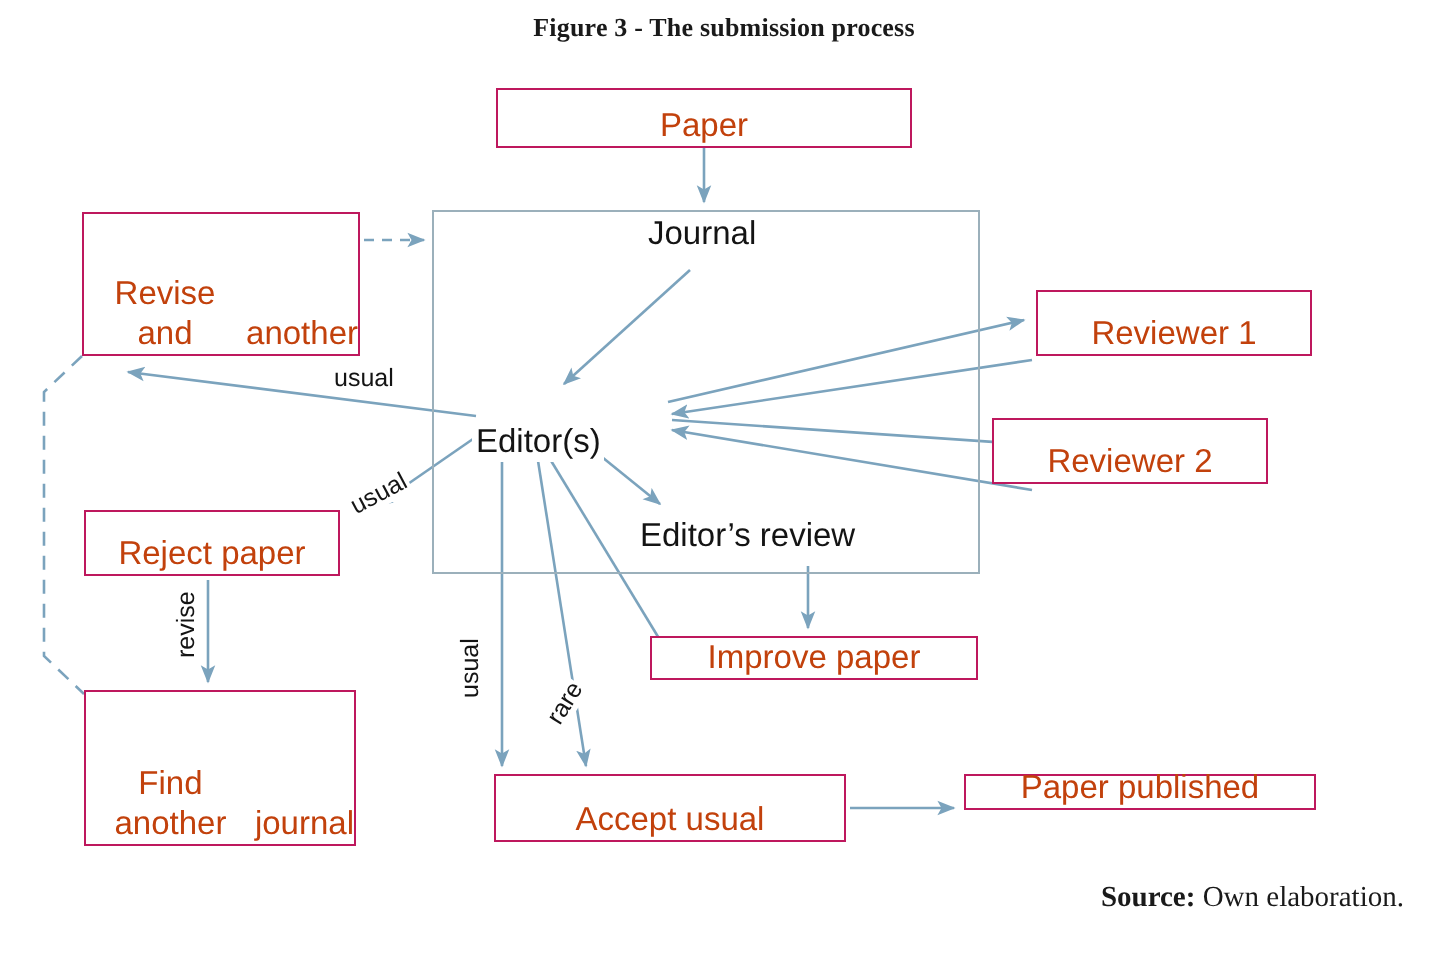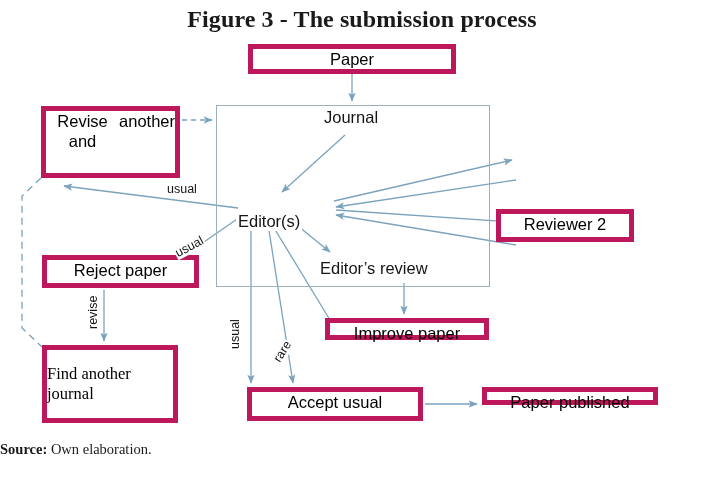--- a/index.html
+++ b/index.html
@@ -19,56 +19,56 @@
     overflow: hidden;
   }
   #figure-title {
     position: absolute;
     left: 0;
     top: 6px;
     width: 724px;
     text-align: center;
     font-family: "Liberation Serif", serif;
     font-weight: bold;
-    font-size: 24px;
+    font-size: 13px;
     color: #1a1a1a;
     letter-spacing: 0.1px;
   }
   #figure-source {
     position: absolute;
     left: 0;
     top: 441px;
     width: 702px;
-    text-align: left;
+    text-align: right;
     font-family: "Liberation Serif", serif;
     font-size: 14.5px;
     color: #1a1a1a;
   }
   #figure-source .src-label {
     font-weight: bold;
   }
   #diagram-svg {
     position: absolute;
     left: 0;
     top: 0;
     width: 724px;
     height: 482px;
   }
   .node-box {
     position: absolute;
     box-sizing: border-box;
-    border: 5px solid #be185d;
+    border: 1px solid #be185d;
     background: #ffffff;
     display: flex;
-    align-items: flex-start;
+    align-items: flex-end;
     justify-content: center;
     text-align: center;
     font-family: "Liberation Sans", sans-serif;
     font-size: 16.5px;
-    color: #000000;
+    color: #c2410c;
     line-height: 1.22;
     z-index: 3;
   }
   .node-container {
     position: absolute;
     box-sizing: border-box;
     border: 1px solid #9bb0bb;
     background: transparent;
     z-index: 1;
   }
@@ -160,29 +160,32 @@
 
   <div class="node-box" style="left:248px; top:44px; width:208px; height:30px;">
     <span>Paper</span>
   </div>
 
   <div class="node-box" style="left:41px; top:106px; width:139px; height:72px; ">
     <span>Revise and</span>
     <span>another</span>
   </div>
 
-  <div class="node-box" style="left:42px; top:255px; width:157px; height:33px;">
+  <div class="node-box" style="left:42px; top:255px; width:128px; height:33px;">
     <span>Reject paper</span>
   </div>
 
-  <div class="node-box" style="left:42px; top:345px; width:136px; height:78px; flex-direction:column;font-family:Liberation Serif, serif;">
+  <div class="node-box" style="left:42px; top:345px; width:136px; height:78px; flex-direction:row;">
     <span>Find another</span>
     <span>journal</span>
   </div>
 
+  <div class="node-box" style="left:518px; top:145px; width:138px; height:33px;">
+    <span>Reviewer 1</span>
+  </div>
 
   <div class="node-box" style="left:496px; top:209px; width:138px; height:33px;">
     <span>Reviewer 2</span>
   </div>
 
   <div class="node-box" style="left:325px; top:318px; width:164px; height:22px;">
     <span>Improve paper</span>
   </div>
 
   <div class="node-box" style="left:247px; top:387px; width:176px; height:34px;">

